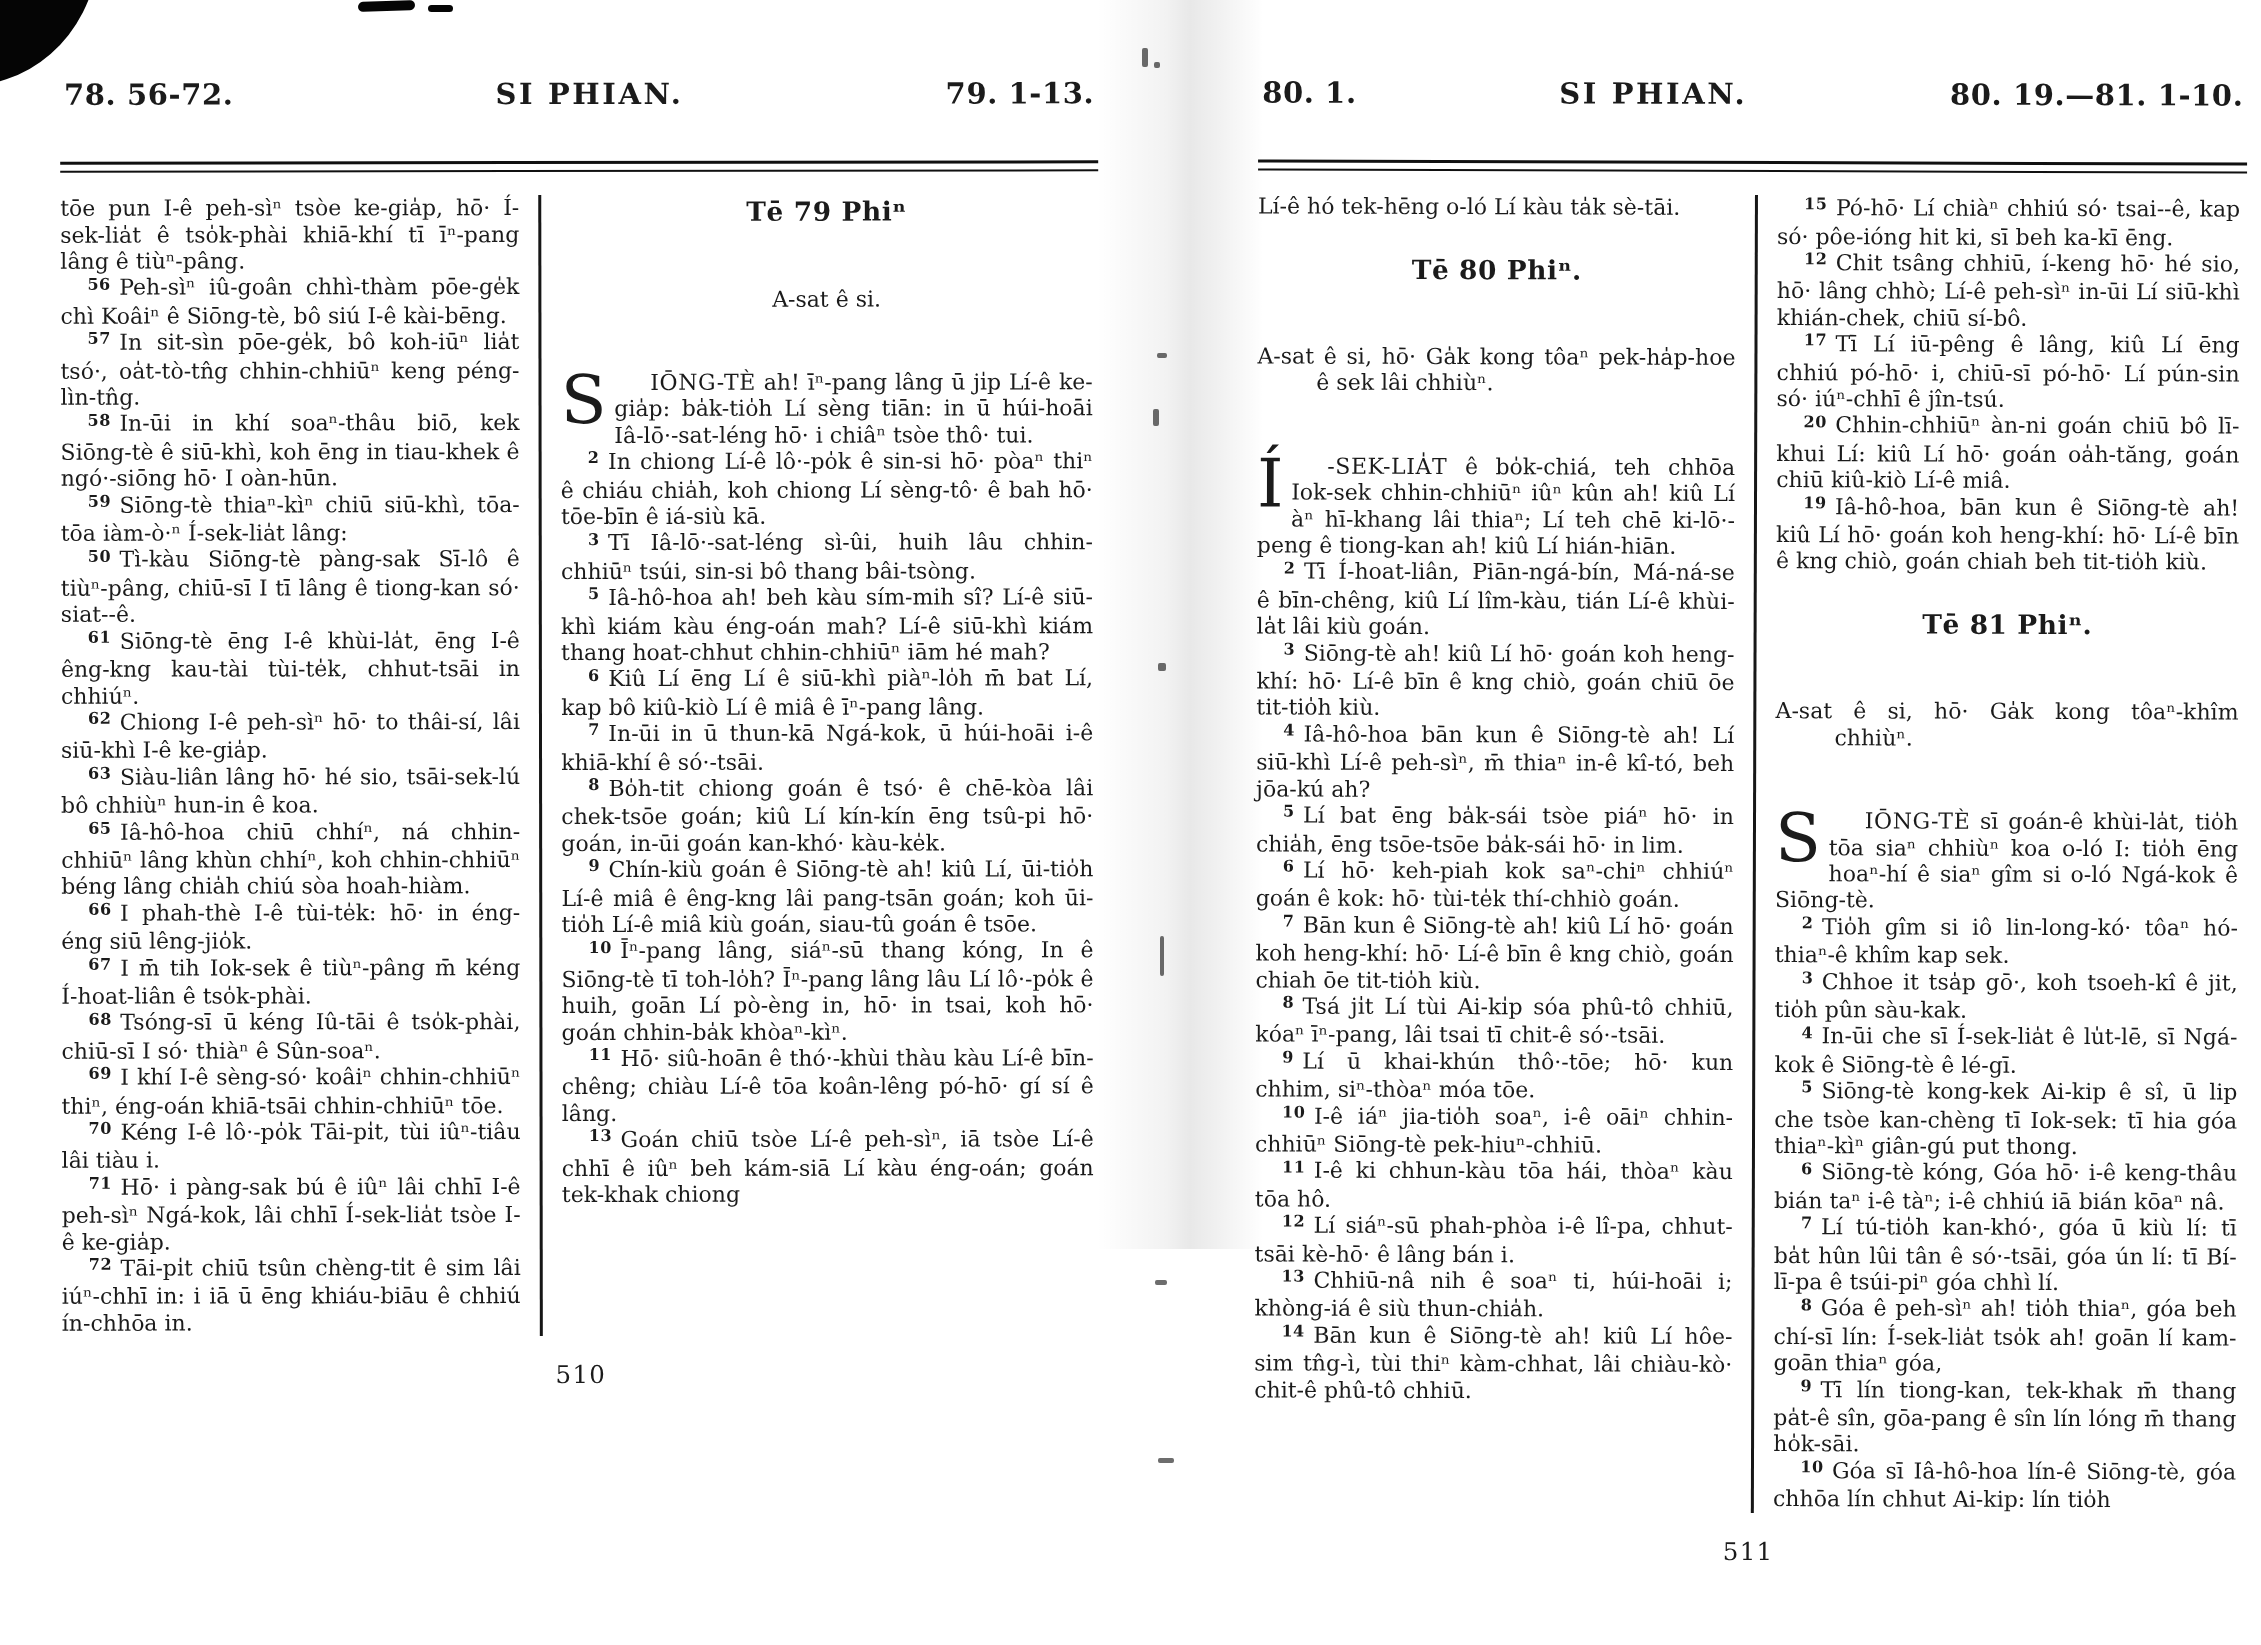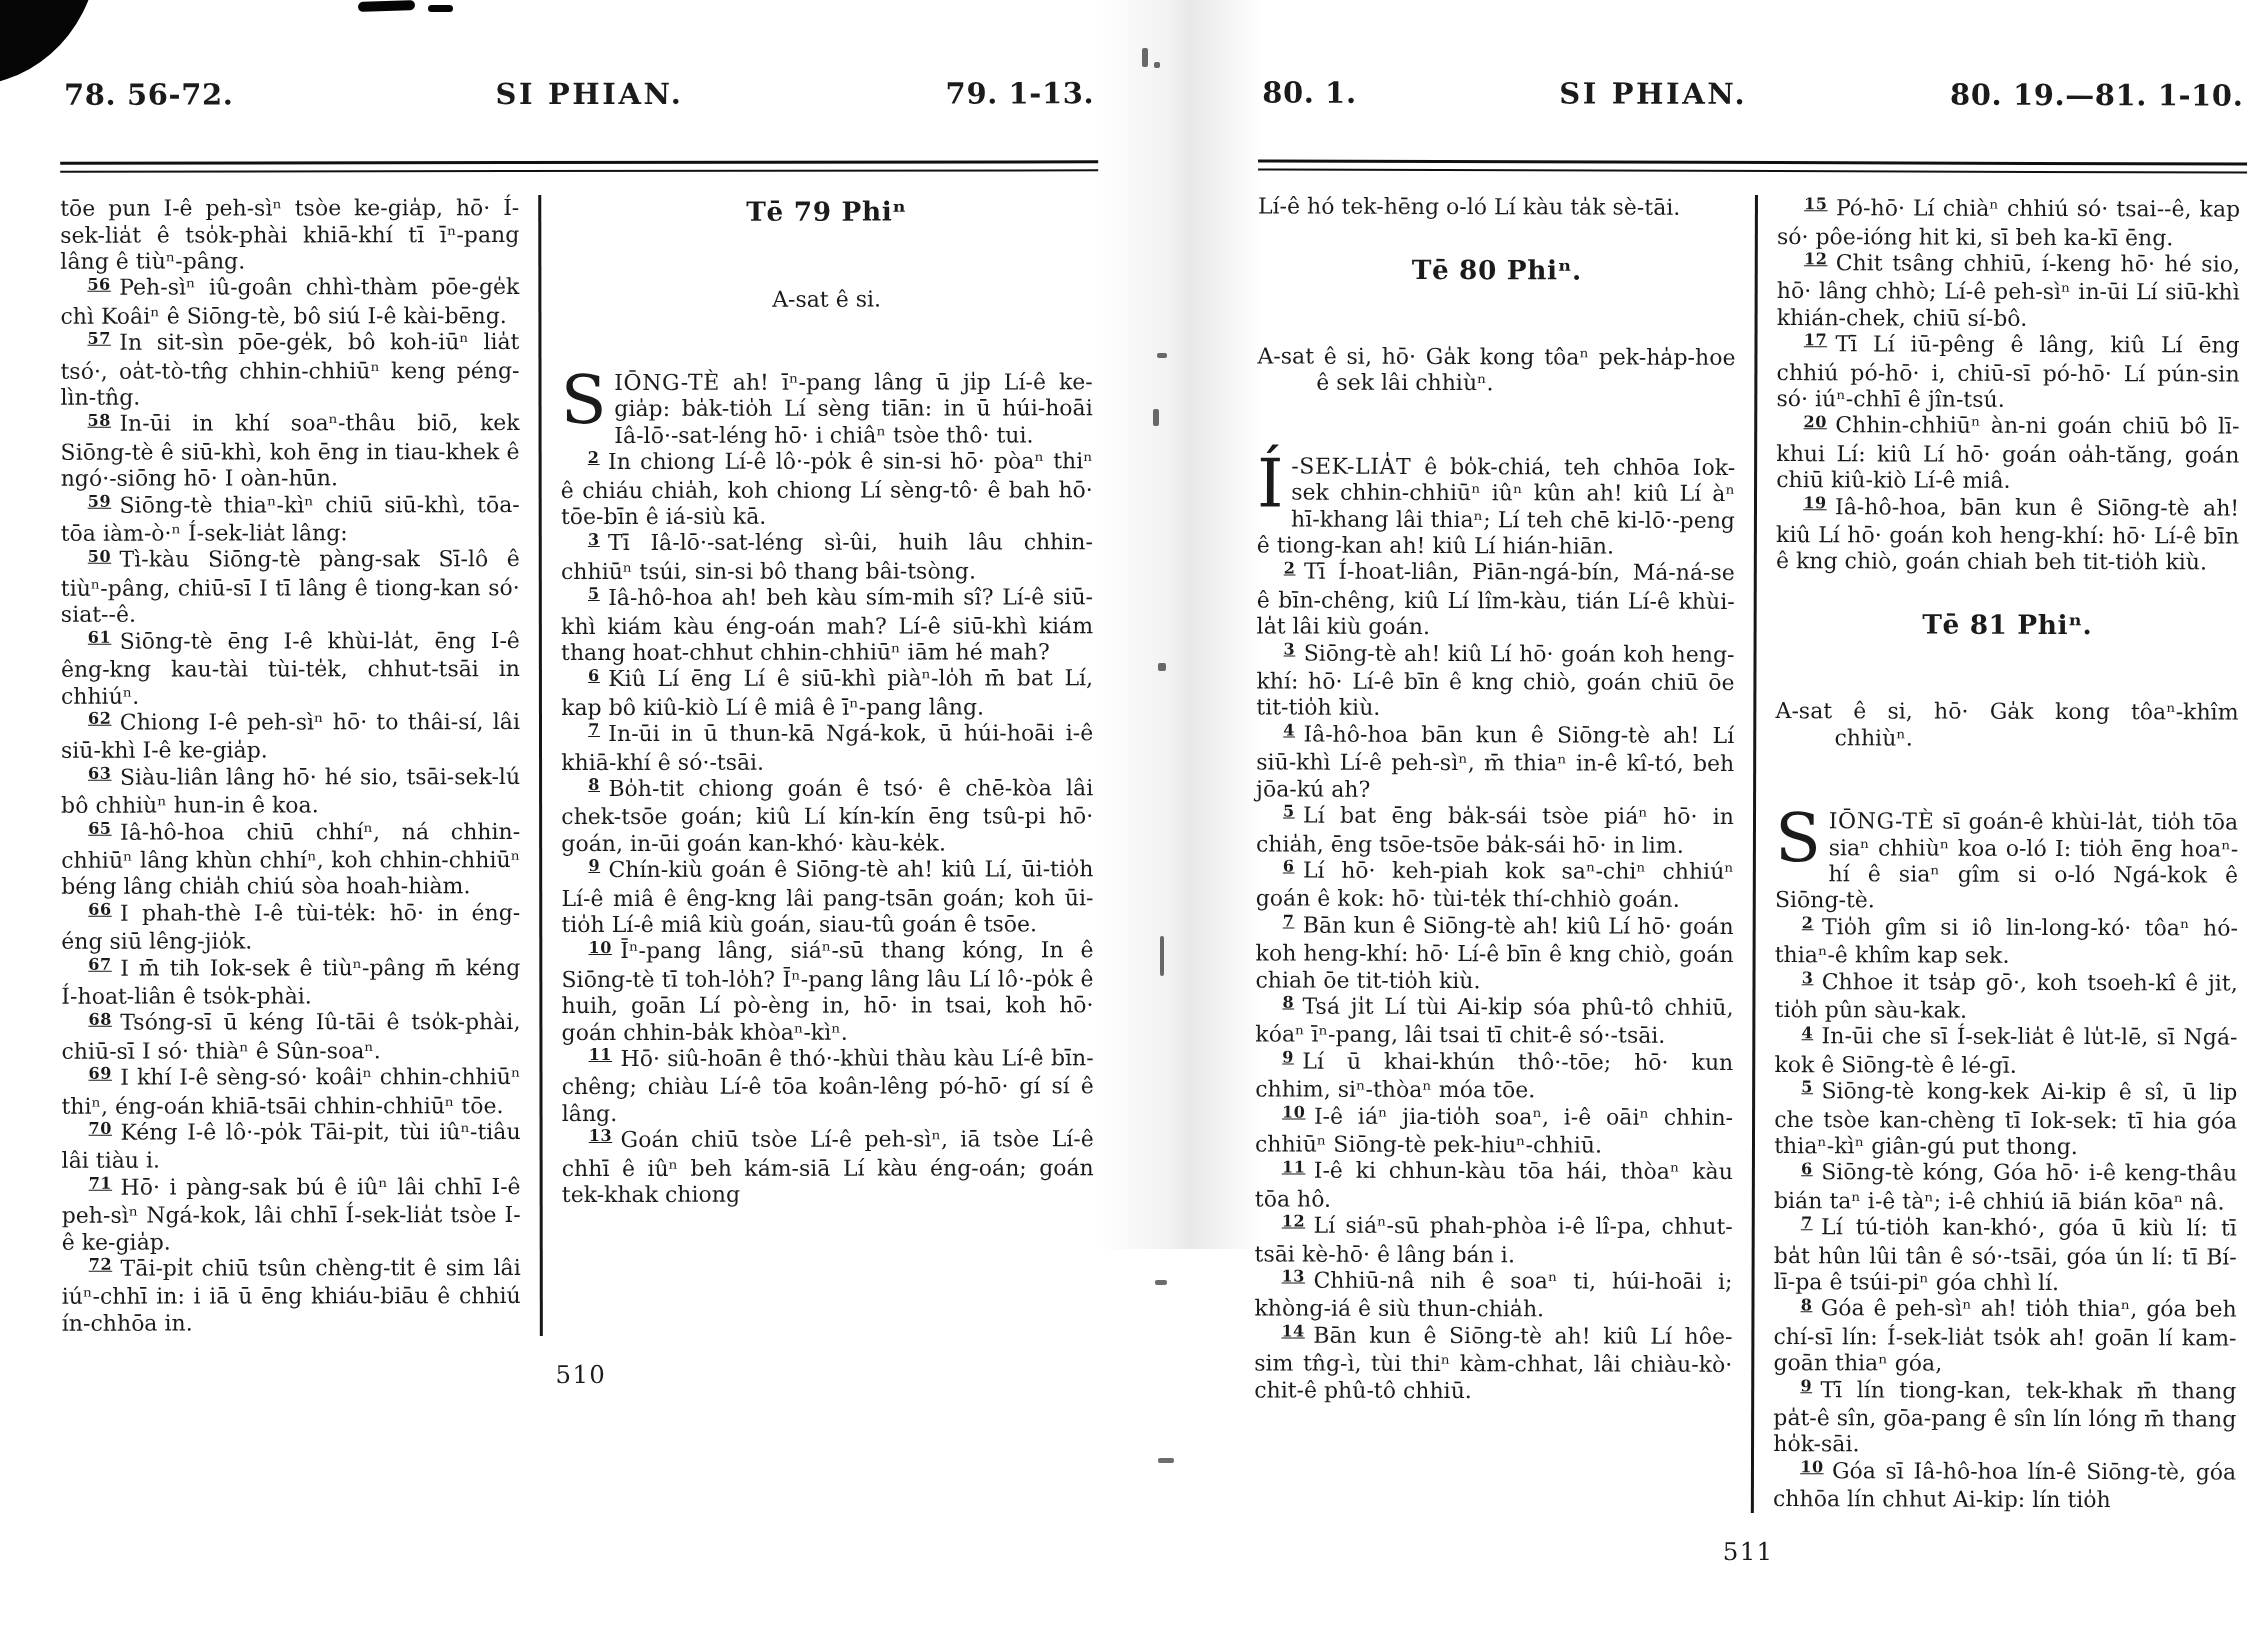--- a/index.html
+++ b/index.html
@@ -64,39 +64,39 @@
   .p1c1{width:463px;}
   .col-divider{width:2.6px; background:#161616; margin:0 19.3px; align-self:stretch;}
 
   
   p{margin:0;}
   p.verse{text-indent:27px;}
   p.cont{text-indent:0;}
   .vn{
     font-size:16px; font-weight:bold;
     position:relative; top:-5.8px;
-    margin-right:8.4px; letter-spacing:0.6px;text-decoration:underline;
+    margin-right:8.4px; letter-spacing:0.6px;
   }
   h3.psalm-title{
     margin:36px 0 61px;
     text-align:center;
     font-size:26.4px; font-weight:bold;
     letter-spacing:0.6px;
   }
   .col > h3.psalm-title:first-child{margin-top:3.9px;}
   p.subtitle{margin:0 0 57px;}
   p.subtitle.center{text-align:center;}
   p.subtitle.hang{padding-left:59px; text-indent:-59px;}
   p.opening{text-indent:0;}
   .dropcap{
     float:left;
     font-size:67px; line-height:50px; height:54px;
     margin:5.2px 7.7px 0 0;
   }
-  .lead{letter-spacing:0.6px;}
+  .lead{letter-spacing:0.6px;margin-left:36px;}
 
   .page-number{
     margin-top:26px;
     text-align:center;
     font-size:24.5px;
     letter-spacing:1.3px;
   }
 </style>
 </head>
 <body>

